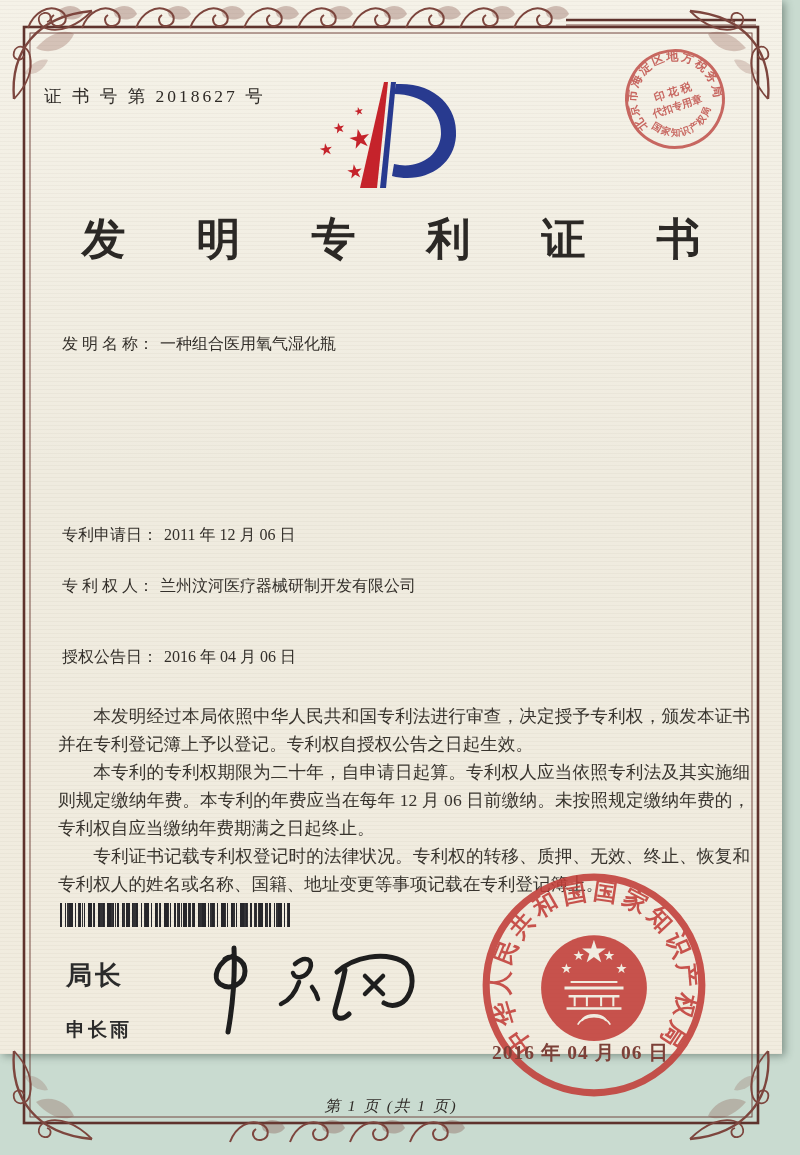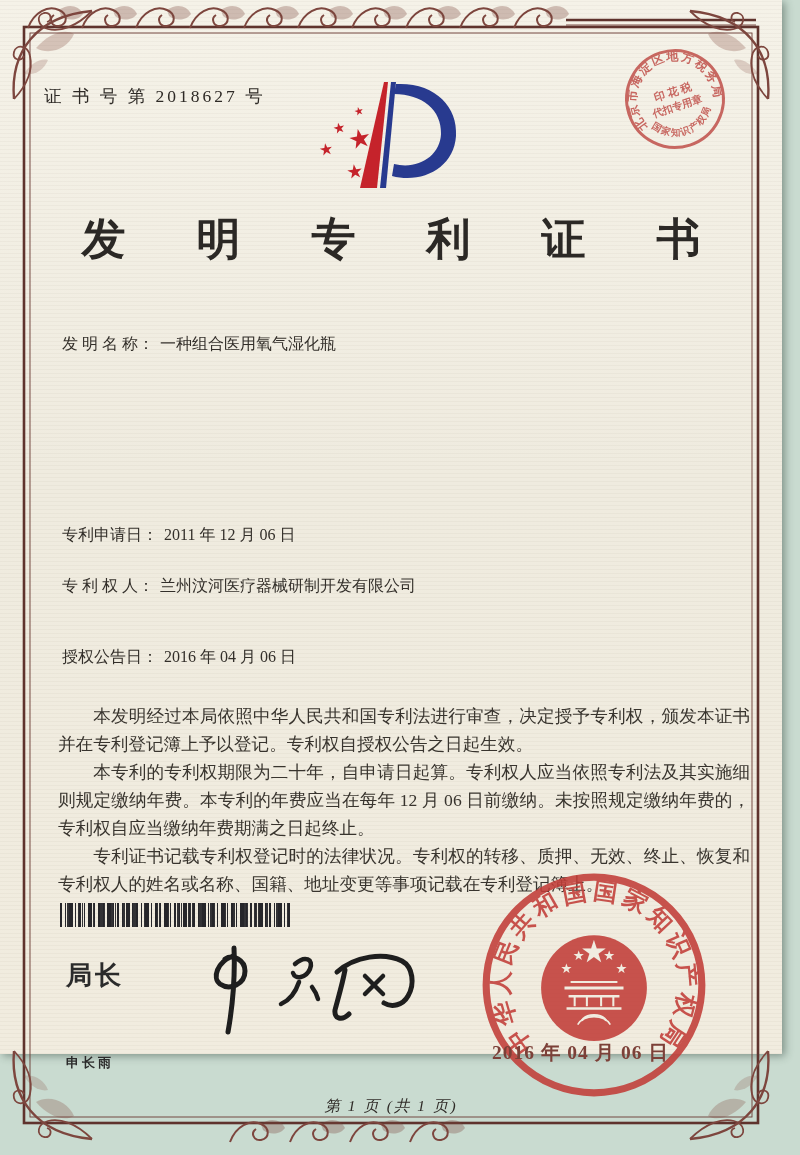--- a/index.html
+++ b/index.html
@@ -40,21 +40,21 @@
     left:60px;top:903px;width:230px;height:24px;
     background-image:
       repeating-linear-gradient(90deg,#26262a 0 2px,transparent 2px 5px,#26262a 5px 6px,transparent 6px 9px,#26262a 9px 13px,transparent 13px 15px,#26262a 15px 16px,transparent 16px 19px),
       repeating-linear-gradient(90deg,rgba(30,30,35,.9) 0 1px,transparent 1px 7px,rgba(30,30,35,.9) 7px 10px,transparent 10px 11px);
   }
   .sig-title{
     left:66px;top:958px;font-size:26px;letter-spacing:3px;color:#2b2b2b;
     font-family:"Liberation Sans","DejaVu Sans",sans-serif;font-weight:600;
   }
   .sig-name{
-    left:66px;top:1054px;font-size:13px;letter-spacing:3px;color:#2b2b2b;
+    left:66px;top:1017px;font-size:19px;letter-spacing:3px;color:#2b2b2b;
     font-family:"Liberation Sans","DejaVu Sans",sans-serif;font-weight:600;
   }
   .seal-date{
     left:492px;top:1039px;font-size:19.5px;letter-spacing:1px;color:#7c4038;font-weight:600;
   }
   .footer{
     left:0;top:1096px;width:782px;text-align:center;font-size:15.5px;color:#2f2b27;letter-spacing:2px;font-style:italic;
   }
   svg{display:block;}
 </style>

